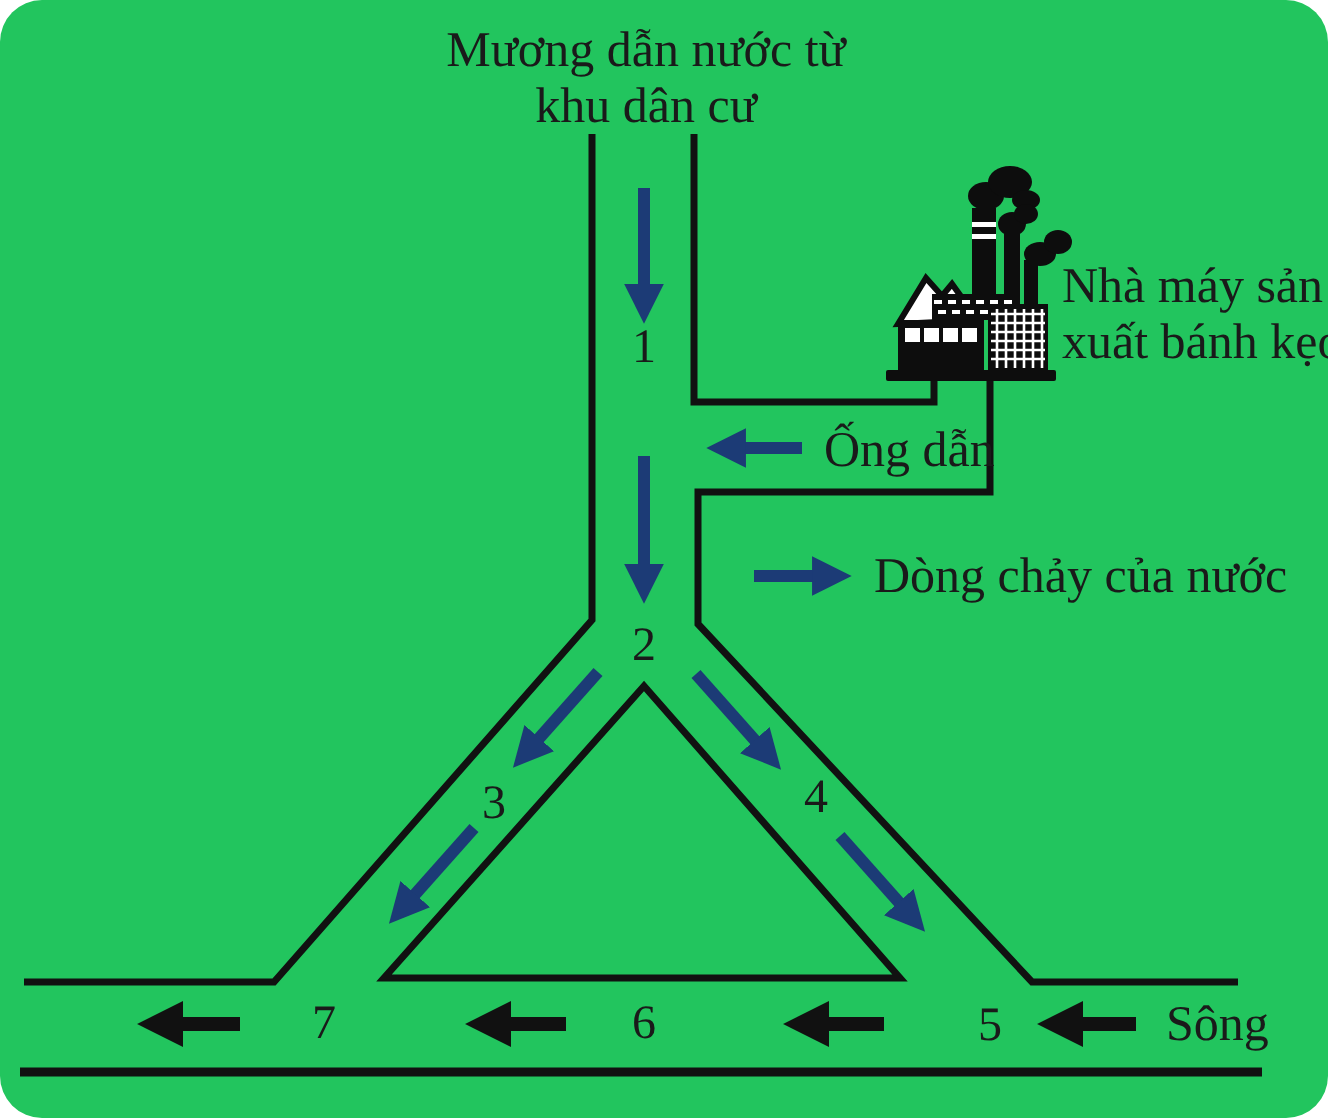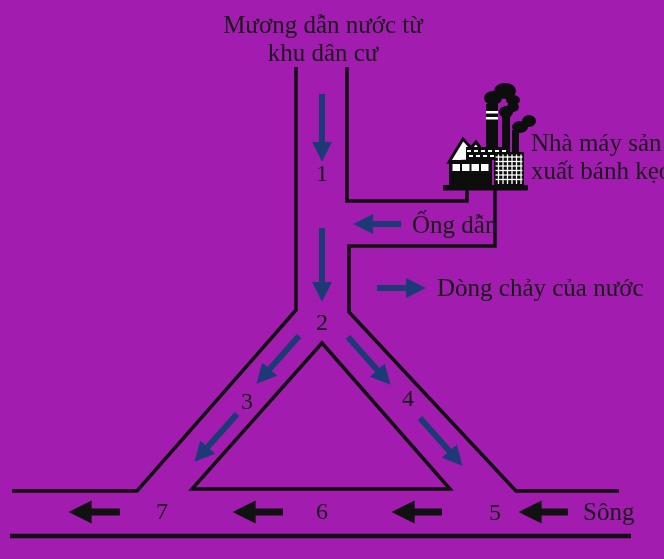--- a/index.html
+++ b/index.html
@@ -4,23 +4,24 @@
 <style>
   html, body {
     margin: 0;
     padding: 0;
     background: #ffffff;
   }
   .stage {
     position: relative;
     width: 664px;
     height: 559px;
-    background: #a21caf;
+    background: #22c55e;
     overflow: hidden;
     font-family: "Liberation Serif", "DejaVu Serif", serif;
+    border-radius: 21px;
   }
   svg { display: block; }
   .wall {
     fill: none;
     stroke: #111111;
     stroke-width: 3.5;
     stroke-linejoin: miter;
     stroke-linecap: butt;
   }
   .river-line {

